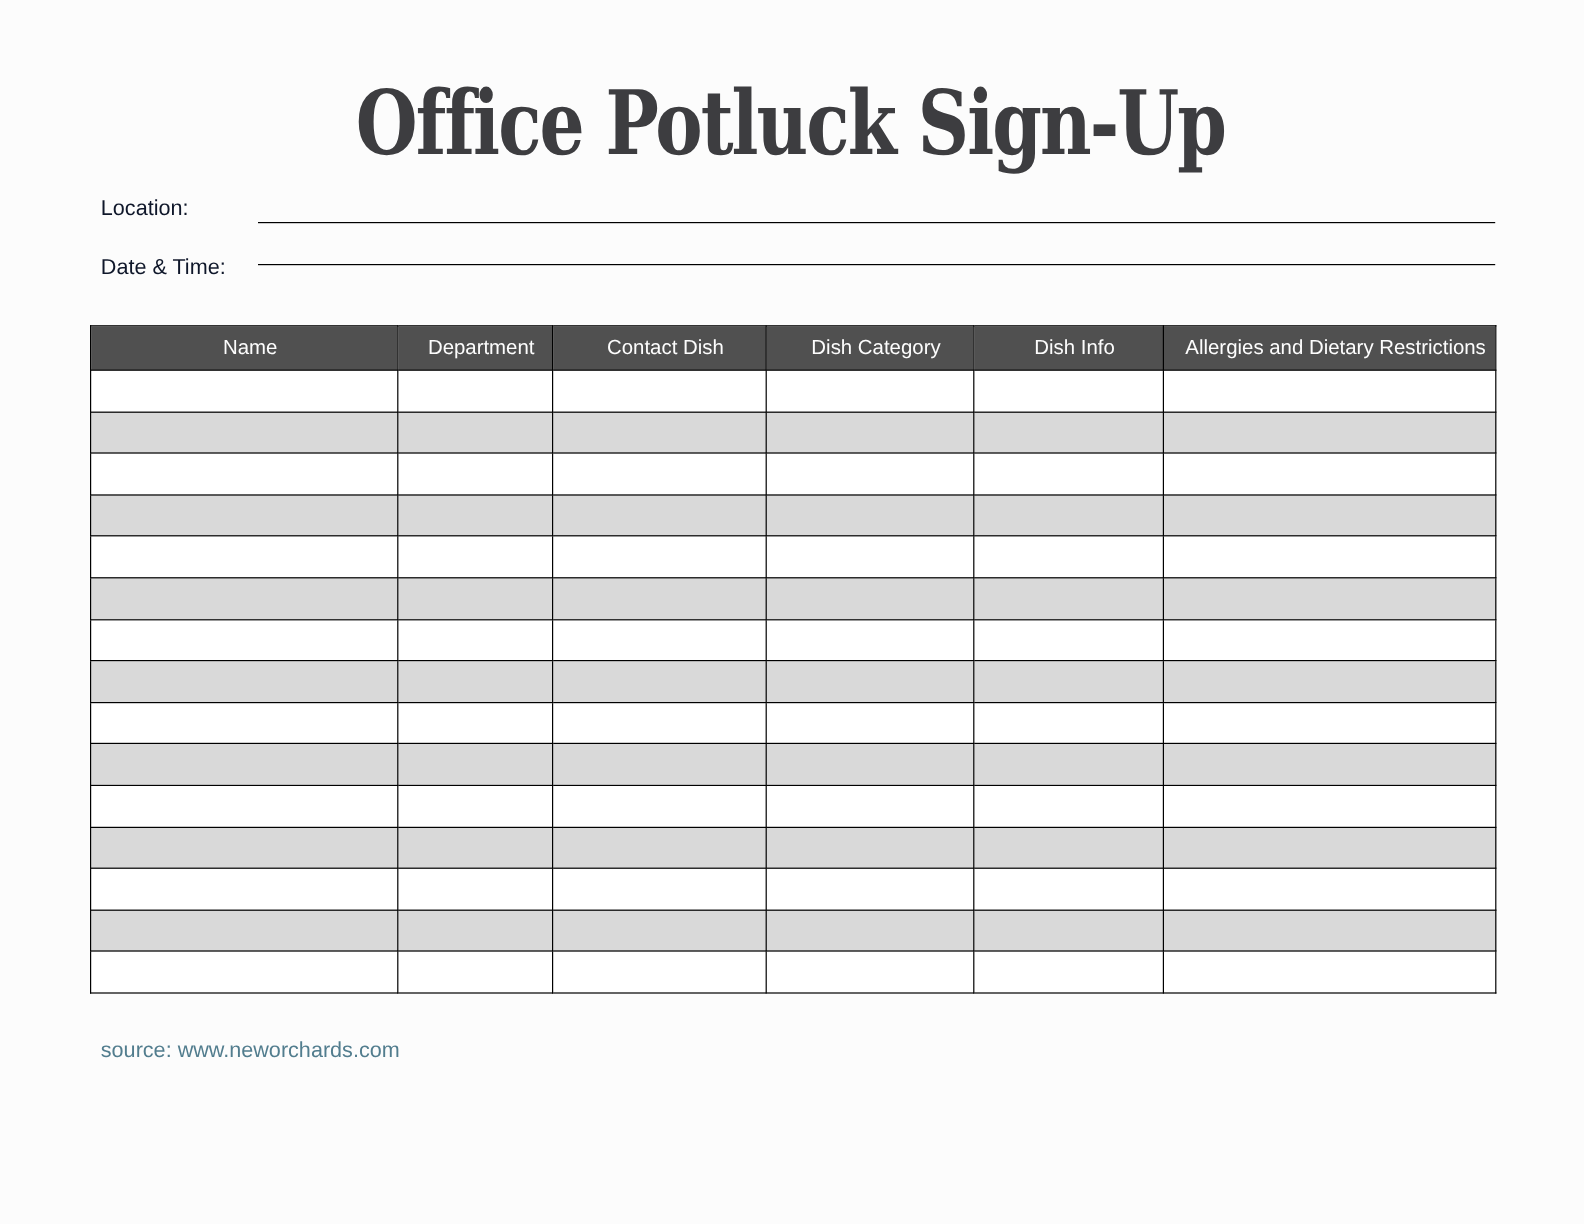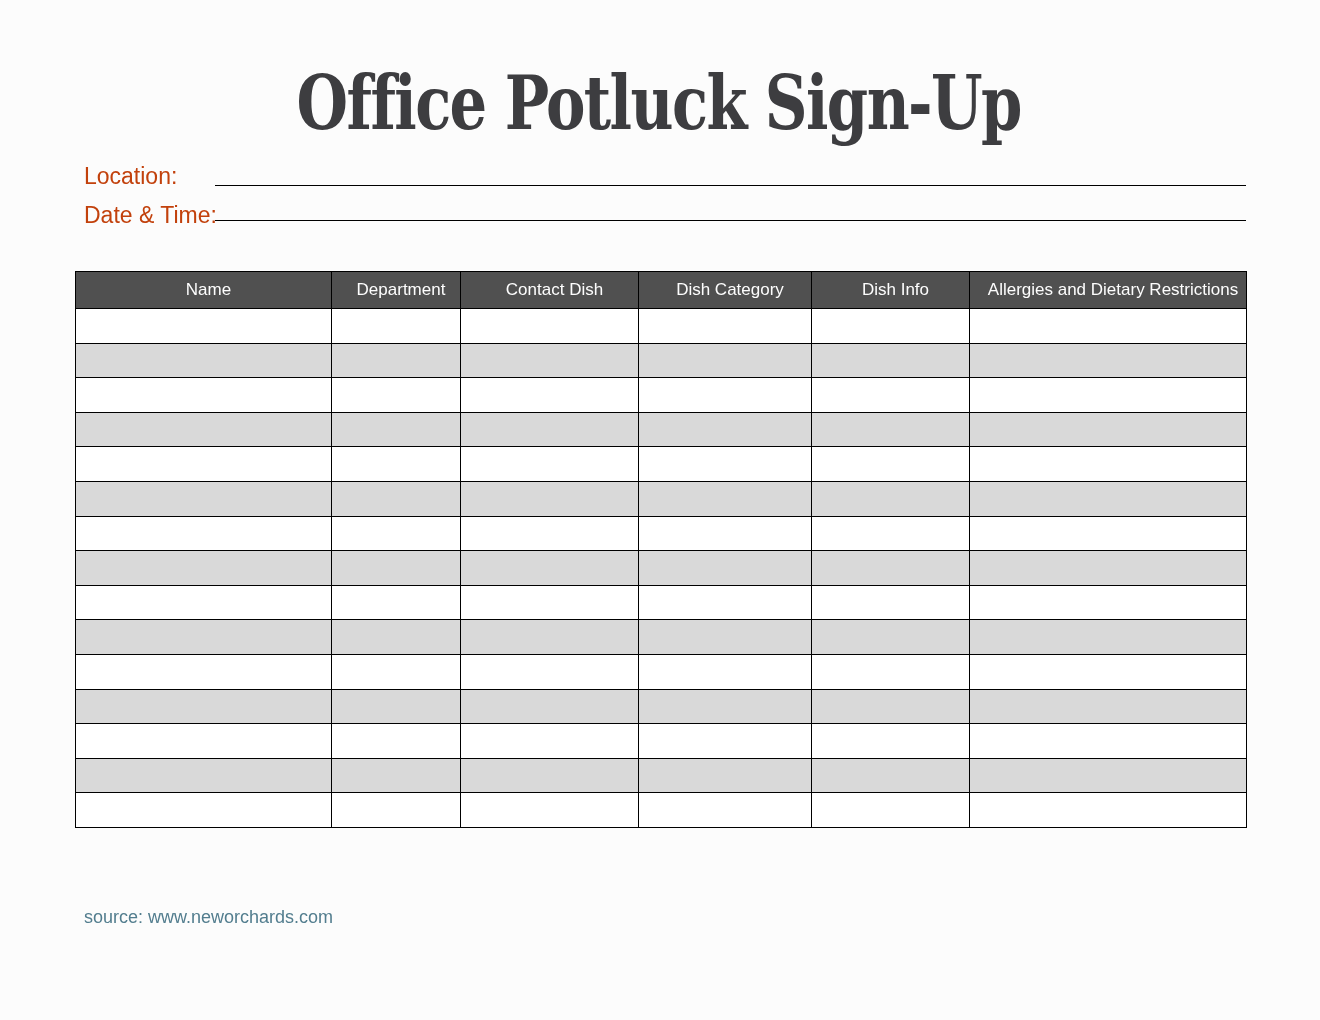--- a/index.html
+++ b/index.html
@@ -40,26 +40,26 @@
     white-space: nowrap;
   }
   .title-scale {
     display: inline-block;
     transform: scaleX(0.80);
     transform-origin: center;
   }
   .field-label {
     position: absolute;
     left: 84px;
-    font-size: 23px;
-    color: #c2410c;
+    font-size: 18px;
+    color: #0f172a;
     white-space: nowrap;
   }
   .field-label.location { top: 163px; }
-  .field-label.datetime { top: 202px; }
+  .field-label.datetime { top: 212px; }
   .field-line {
     position: absolute;
     left: 215px;
     width: 1031px;
     height: 0;
     border-bottom: 1.6px solid var(--border);
     cursor: text;
   }
   .field-line.location { top: 185px; }
   .field-line.datetime { top: 220px; }
@@ -86,21 +86,21 @@
   table.signup td {
     height: 34.6px;
     border: 1.6px solid var(--border);
     background: #ffffff;
     cursor: text;
   }
   table.signup tr.striped td { background: var(--stripe); }
   .source {
     position: absolute;
     left: 84px;
-    top: 907px;
+    top: 865px;
     font-size: 18px;
     color: var(--source-color);
     white-space: nowrap;
     cursor: pointer;
   }
 </style>
 </head>
 <body>
 
 <div class="page">

